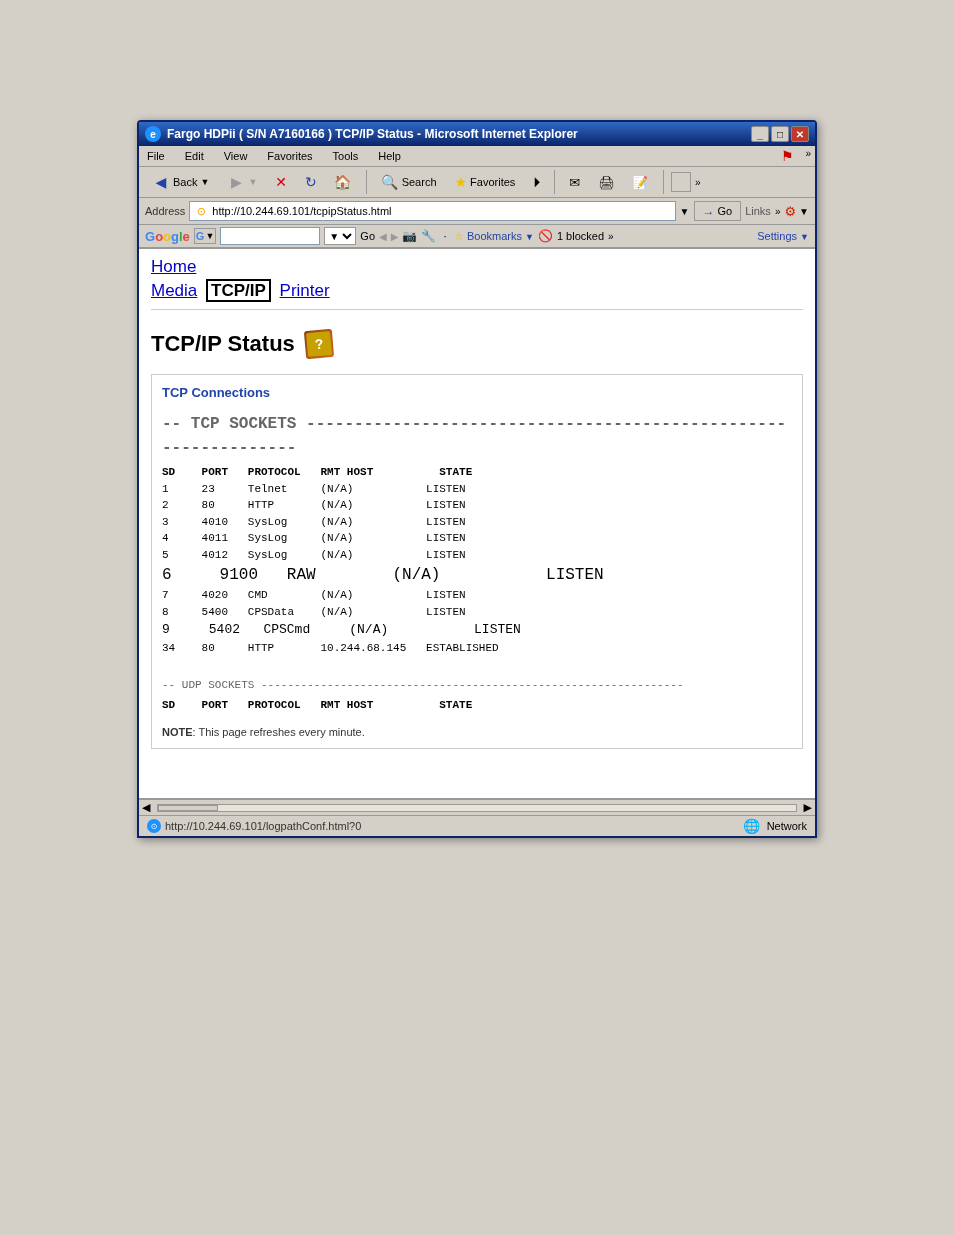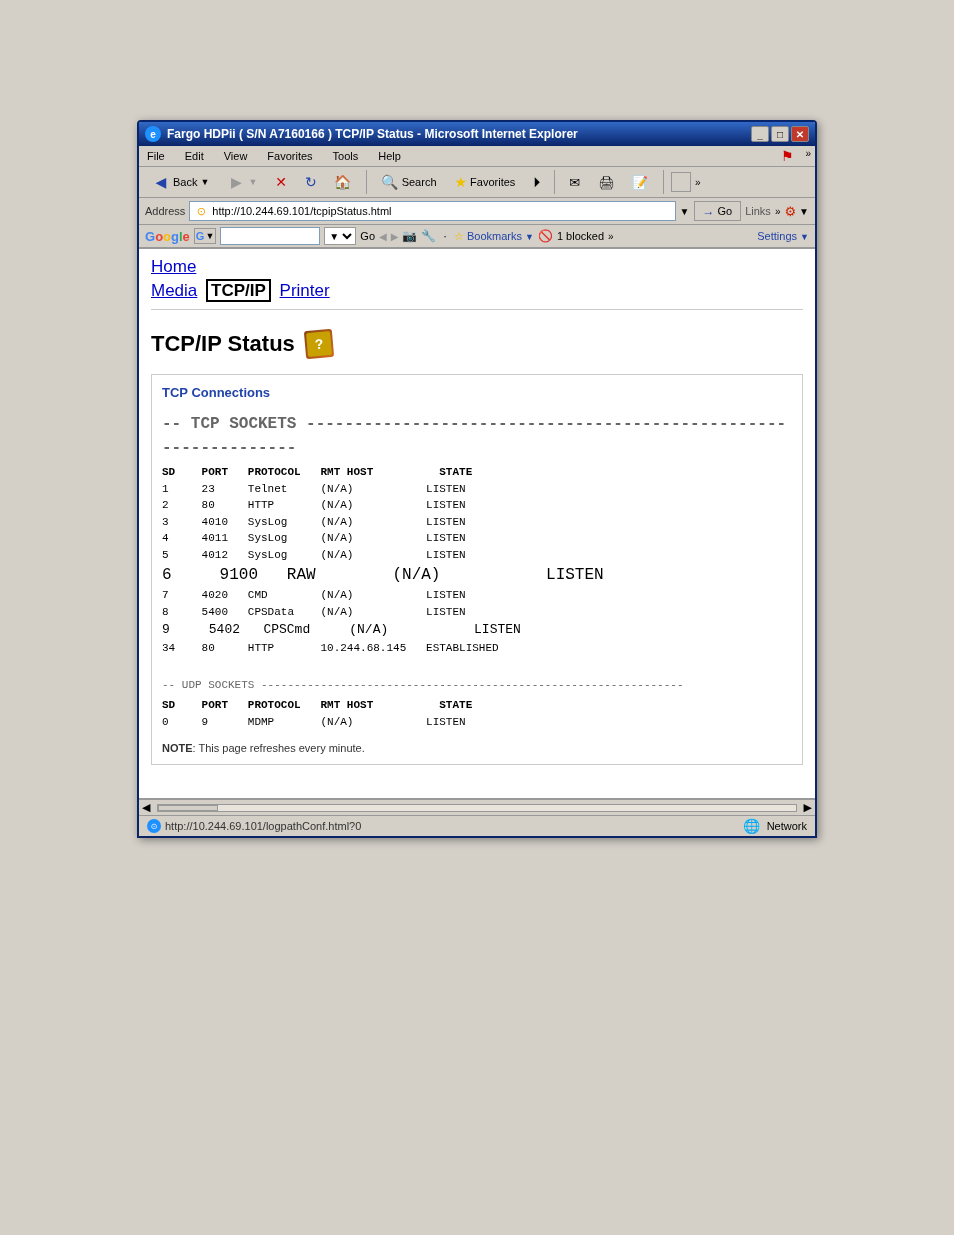--- a/index.html
+++ b/index.html
@@ -537,21 +537,20 @@
         <div style="font-family:'Courier New',monospace;font-size:13px;">9&nbsp;&nbsp;&nbsp;&nbsp;&nbsp;5402&nbsp;&nbsp;&nbsp;CPSCmd&nbsp;&nbsp;&nbsp;&nbsp;&nbsp;(N/A)&nbsp;&nbsp;&nbsp;&nbsp;&nbsp;&nbsp;&nbsp;&nbsp;&nbsp;&nbsp;&nbsp;LISTEN</div>
         <div style="font-family:'Courier New',monospace;font-size:11px;">34&nbsp;&nbsp;&nbsp;&nbsp;80&nbsp;&nbsp;&nbsp;&nbsp;&nbsp;HTTP&nbsp;&nbsp;&nbsp;&nbsp;&nbsp;&nbsp;&nbsp;10.244.68.145&nbsp;&nbsp;&nbsp;ESTABLISHED</div>
 
         <br>
 
         
         <div class="divider-line" style="font-family:'Courier New',monospace;font-size:11px;">-- UDP SOCKETS ----------------------------------------------------------------</div>
         <div style="font-family:'Courier New',monospace;font-size:11px;font-weight:bold;">SD&nbsp;&nbsp;&nbsp;&nbsp;PORT&nbsp;&nbsp;&nbsp;PROTOCOL&nbsp;&nbsp;&nbsp;RMT HOST&nbsp;&nbsp;&nbsp;&nbsp;&nbsp;&nbsp;&nbsp;&nbsp;&nbsp;&nbsp;STATE</div>
 
         
-        <div style="font-family:'Courier New',monospace;font-size:11px;">0&nbsp;&nbsp;&nbsp;&nbsp;&nbsp;9&nbsp;&nbsp;&nbsp;&nbsp;&nbsp;&nbsp;MDMP&nbsp;&nbsp;&nbsp;&nbsp;&nbsp;&nbsp;&nbsp;(N/A)&nbsp;&nbsp;&nbsp;&nbsp;&nbsp;&nbsp;&nbsp;&nbsp;&nbsp;&nbsp;&nbsp;LISTEN</div>
       </div>
 
       <div class="note-text">
         <strong>NOTE</strong><span>: This page refreshes every minute.</span>
       </div>
     </div>
 
   </div>
 
   <div class="horizontal-scroll">

